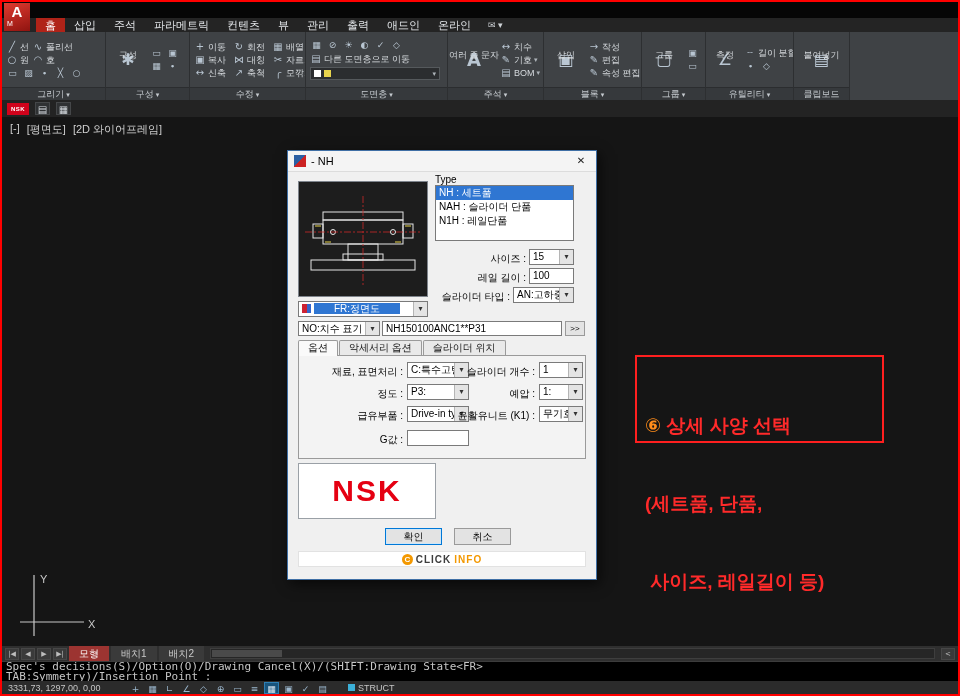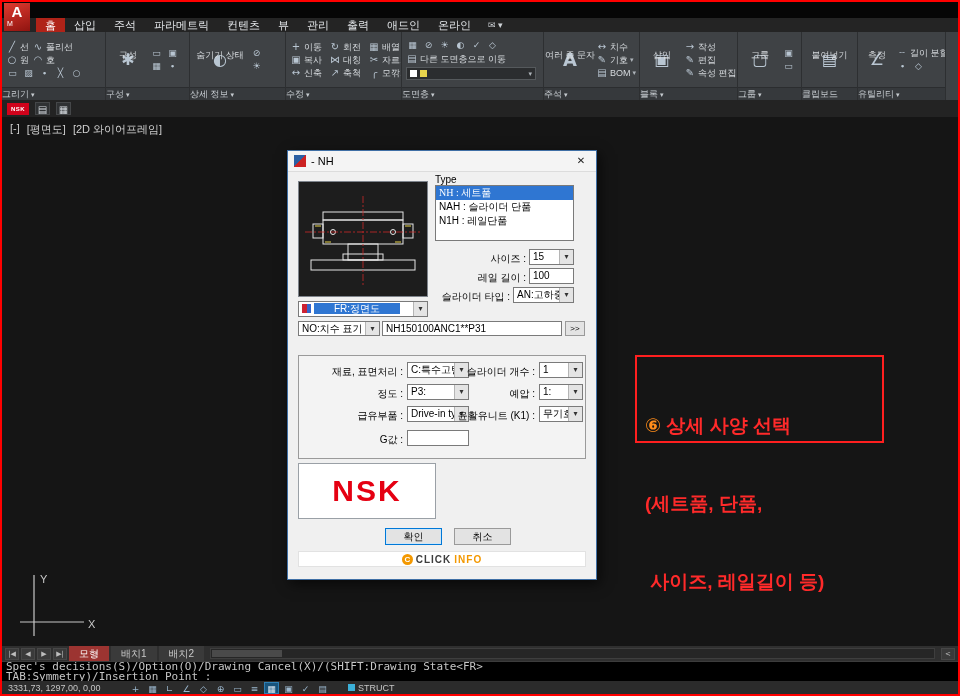--- a/index.html
+++ b/index.html
@@ -18,21 +18,21 @@
   .menu-tab { padding:0 9px; font-size:11px; line-height:14px; color:#e2e5e8; white-space:nowrap; }
   .menu-tab.active { background:#b02318; color:#fff; }
   .menu-share { padding:0 8px; color:#cfd3d7; font-size:9px; line-height:14px; }
   .menu-share::before { content:"✉ ▾"; }
 
   
   .ribbon { position:absolute; left:0; top:30px; right:0; height:68px; background:#3f4245; display:flex; }
   .panel { display:flex; flex-direction:column; border-right:1px solid #2d2f31; overflow:hidden; }
   .panel-body { flex:1; display:flex; align-items:center; gap:4px; padding:2px 4px; overflow:hidden; }
   .panel-footer { height:13px; background:#36393c; border-top:1px solid #2b2d2f;
-                  font-size:9px; color:#c6cbd0; line-height:12px; white-space:nowrap; }
+                  font-size:9px; color:#c6cbd0; text-align:center; line-height:12px; white-space:nowrap; }
   .panel-footer::after { content:" ▾"; font-size:7px; }
   .panel-footer.no-arrow::after { content:""; }
   .tool-big { display:flex; flex-direction:column; align-items:center; width:36px; flex:none; }
   .tool-big .glyph { font-family:"DejaVu Sans",sans-serif; font-size:16px; line-height:19px; color:#b9c6d2; }
   .tool-big .lbl { font-size:9px; line-height:10px; color:#d6dade; text-align:center; white-space:normal; }
   .tool-sm { display:flex; align-items:center; gap:2px; font-size:9px; line-height:12px; color:#d6dade; white-space:nowrap; }
   .tool-sm .glyph { font-family:"DejaVu Sans",sans-serif; font-size:10px; width:12px; text-align:center; color:#b9c6d2; }
   .tool-sm.has-drop::after { content:" ▾"; font-size:7px; color:#aeb4ba; }
   .grid3 { display:grid; grid-template-columns:auto auto auto; gap:1px 7px; }
   .col { display:flex; flex-direction:column; gap:1px; }
@@ -90,21 +90,21 @@
   .dlg-close { position:absolute; right:0; top:0; width:30px; height:20px; text-align:center; line-height:20px;
                font-size:10px; color:#222; }
   .dlg-close::before { content:"✕"; }
   .preview { position:absolute; left:10px; top:30px; width:130px; height:116px; background:#1d1d1d;
              border:1px solid #7e848c; }
   .lbl { position:absolute; font-size:10px; white-space:nowrap; }
   .lbl.r { text-align:right; }
   .listbox { position:absolute; left:147px; top:34px; width:139px; height:56px; background:#fff;
              border:1px solid #7a7a7a; overflow:hidden; }
   .lb-row { height:14px; line-height:14px; padding:0 3px; white-space:nowrap; }
-  .lb-row.sel { background:#2f76d2; color:#fff;font-family:Liberation Serif, serif; }
+  .lb-row.sel { background:#2f76d2; color:#fff; }
   .combo { position:absolute; background:#fff; border:1px solid #7a7a7a; padding:0 16px 0 3px;
            line-height:14px; white-space:nowrap; overflow:hidden; }
   .combo::after { content:"▾"; position:absolute; right:0; top:0; bottom:0; width:13px; background:#e4e4e4;
                   border-left:1px solid #b5b5b5; text-align:center; font-size:8px; line-height:13px; color:#333; }
   .input { position:absolute; background:#fff; border:1px solid #7a7a7a; padding:0 3px; line-height:13px;
            white-space:nowrap; overflow:hidden; }
   .view-ic { display:inline-block; width:9px; height:9px; margin-right:3px; vertical-align:-1px;
              background:linear-gradient(90deg,#c23 50%,#36c 50%); }
   .view-sel { background:#2f76d2; color:#fff; padding:0 20px; }
   .btn { position:absolute; background:#e3e3e3; border:1px solid #9a9a9a; text-align:center; }
@@ -223,33 +223,20 @@
             </div>
           <div class="minirow">
               <span class="mini g-grid"></span>
               <span class="mini g-pt"></span>
             </div>
         </div>
       </div>
       <div class="panel-footer">구성</div>
     </div>
 
-    <div class="panel" style="width:96px">
-      <div class="panel-body">
-        <div class="tool-big" style="width:52px">
-          <span class="glyph g-half"></span>
-          <span class="lbl">숨기기 상태</span>
-        </div>
-        <div class="col">
-          <span class="mini g-lock"></span>
-          <span class="mini g-sun"></span>
-        </div>
-      </div>
-      <div class="panel-footer">상세 정보</div>
-    </div>
 
     <div class="panel" style="width:116px">
       <div class="panel-body">
         <div class="grid3">
           <div class="tool-sm">
               <span class="glyph g-move"></span>
               <span>이동</span>
             </div>
           <div class="tool-sm">
               <span class="glyph g-rotate"></span>
@@ -365,48 +352,48 @@
           <span class="lbl">그룹</span>
         </div>
         <div class="col">
           <span class="mini g-copy"></span>
           <span class="mini g-rect"></span>
         </div>
       </div>
       <div class="panel-footer">그룹</div>
     </div>
 
+    <div class="panel" style="width:88px">
+      <div class="panel-body">
+        <div class="tool-big" style="width:30px">
+          <span class="glyph g-measure"></span>
+          <span class="lbl">측정</span>
+        </div>
+        <div class="col">
+          <div class="tool-sm">
+              <span class="glyph g-divide"></span>
+              <span>길이 분할</span>
+            </div>
+          <div class="minirow">
+              <span class="mini g-pt"></span>
+              <span class="mini g-osnap"></span>
+            </div>
+        </div>
+      </div>
+      <div class="panel-footer">유틸리티</div>
+    </div>
+
     <div class="panel" style="width:56px">
       <div class="panel-body" style="justify-content:center">
         <div class="tool-big" style="width:44px">
           <span class="glyph g-paste"></span>
           <span class="lbl">붙여넣기</span>
         </div>
       </div>
       <div class="panel-footer no-arrow">클립보드</div>
-    </div>
-
-    <div class="panel" style="width:88px">
-      <div class="panel-body">
-        <div class="tool-big" style="width:30px">
-          <span class="glyph g-measure"></span>
-          <span class="lbl">측정</span>
-        </div>
-        <div class="col">
-          <div class="tool-sm">
-              <span class="glyph g-divide"></span>
-              <span>길이 분할</span>
-            </div>
-          <div class="minirow">
-              <span class="mini g-pt"></span>
-              <span class="mini g-osnap"></span>
-            </div>
-        </div>
-      </div>
-      <div class="panel-footer">유틸리티</div>
     </div>
 
     <div class="ribbon-fill"></div>
   </div>
 
   <div class="toolbar2">
     <span class="nsk-badge">NSK</span>
     <span class="tb-icon g-table"></span>
     <span class="tb-icon g-grid"></span>
   </div>
@@ -480,20 +467,25 @@
       <div class="combo" style="left:225px;top:136px;width:61px;height:16px">AN:고하중</div>
 
       <div class="combo" style="left:10px;top:150px;width:130px;height:16px">
         <span class="view-ic"></span><span class="view-sel">FR:정면도</span>
       </div>
 
       <div class="combo" style="left:10px;top:170px;width:82px;height:15px">NO:치수 표기 '</div>
       <div class="input" style="left:94px;top:170px;width:180px;height:15px">NH150100ANC1**P31</div>
       <div class="btn" style="left:277px;top:170px;width:20px;height:15px;font-size:8px;line-height:13px">&gt;&gt;</div>
 
+      <div class="tabstrip">
+        <span class="tab active">옵션</span>
+        <span class="tab">악세서리 옵션</span>
+        <span class="tab">슬라이더 위치</span>
+      </div>
       <div class="tabpage">
         <div class="lbl r" style="left:2px;top:9px;width:102px">재료, 표면처리 :</div>
         <div class="combo" style="left:108px;top:6px;width:62px;height:16px">C:특수고탄</div>
         <div class="lbl r" style="left:140px;top:9px;width:96px">슬라이더 개수 :</div>
         <div class="combo" style="left:240px;top:6px;width:44px;height:16px">1</div>
 
         <div class="lbl r" style="left:2px;top:31px;width:102px">정도 :</div>
         <div class="combo" style="left:108px;top:28px;width:62px;height:16px">P3:</div>
         <div class="lbl r" style="left:140px;top:31px;width:96px">예압 :</div>
         <div class="combo" style="left:240px;top:28px;width:44px;height:16px">1:</div>

